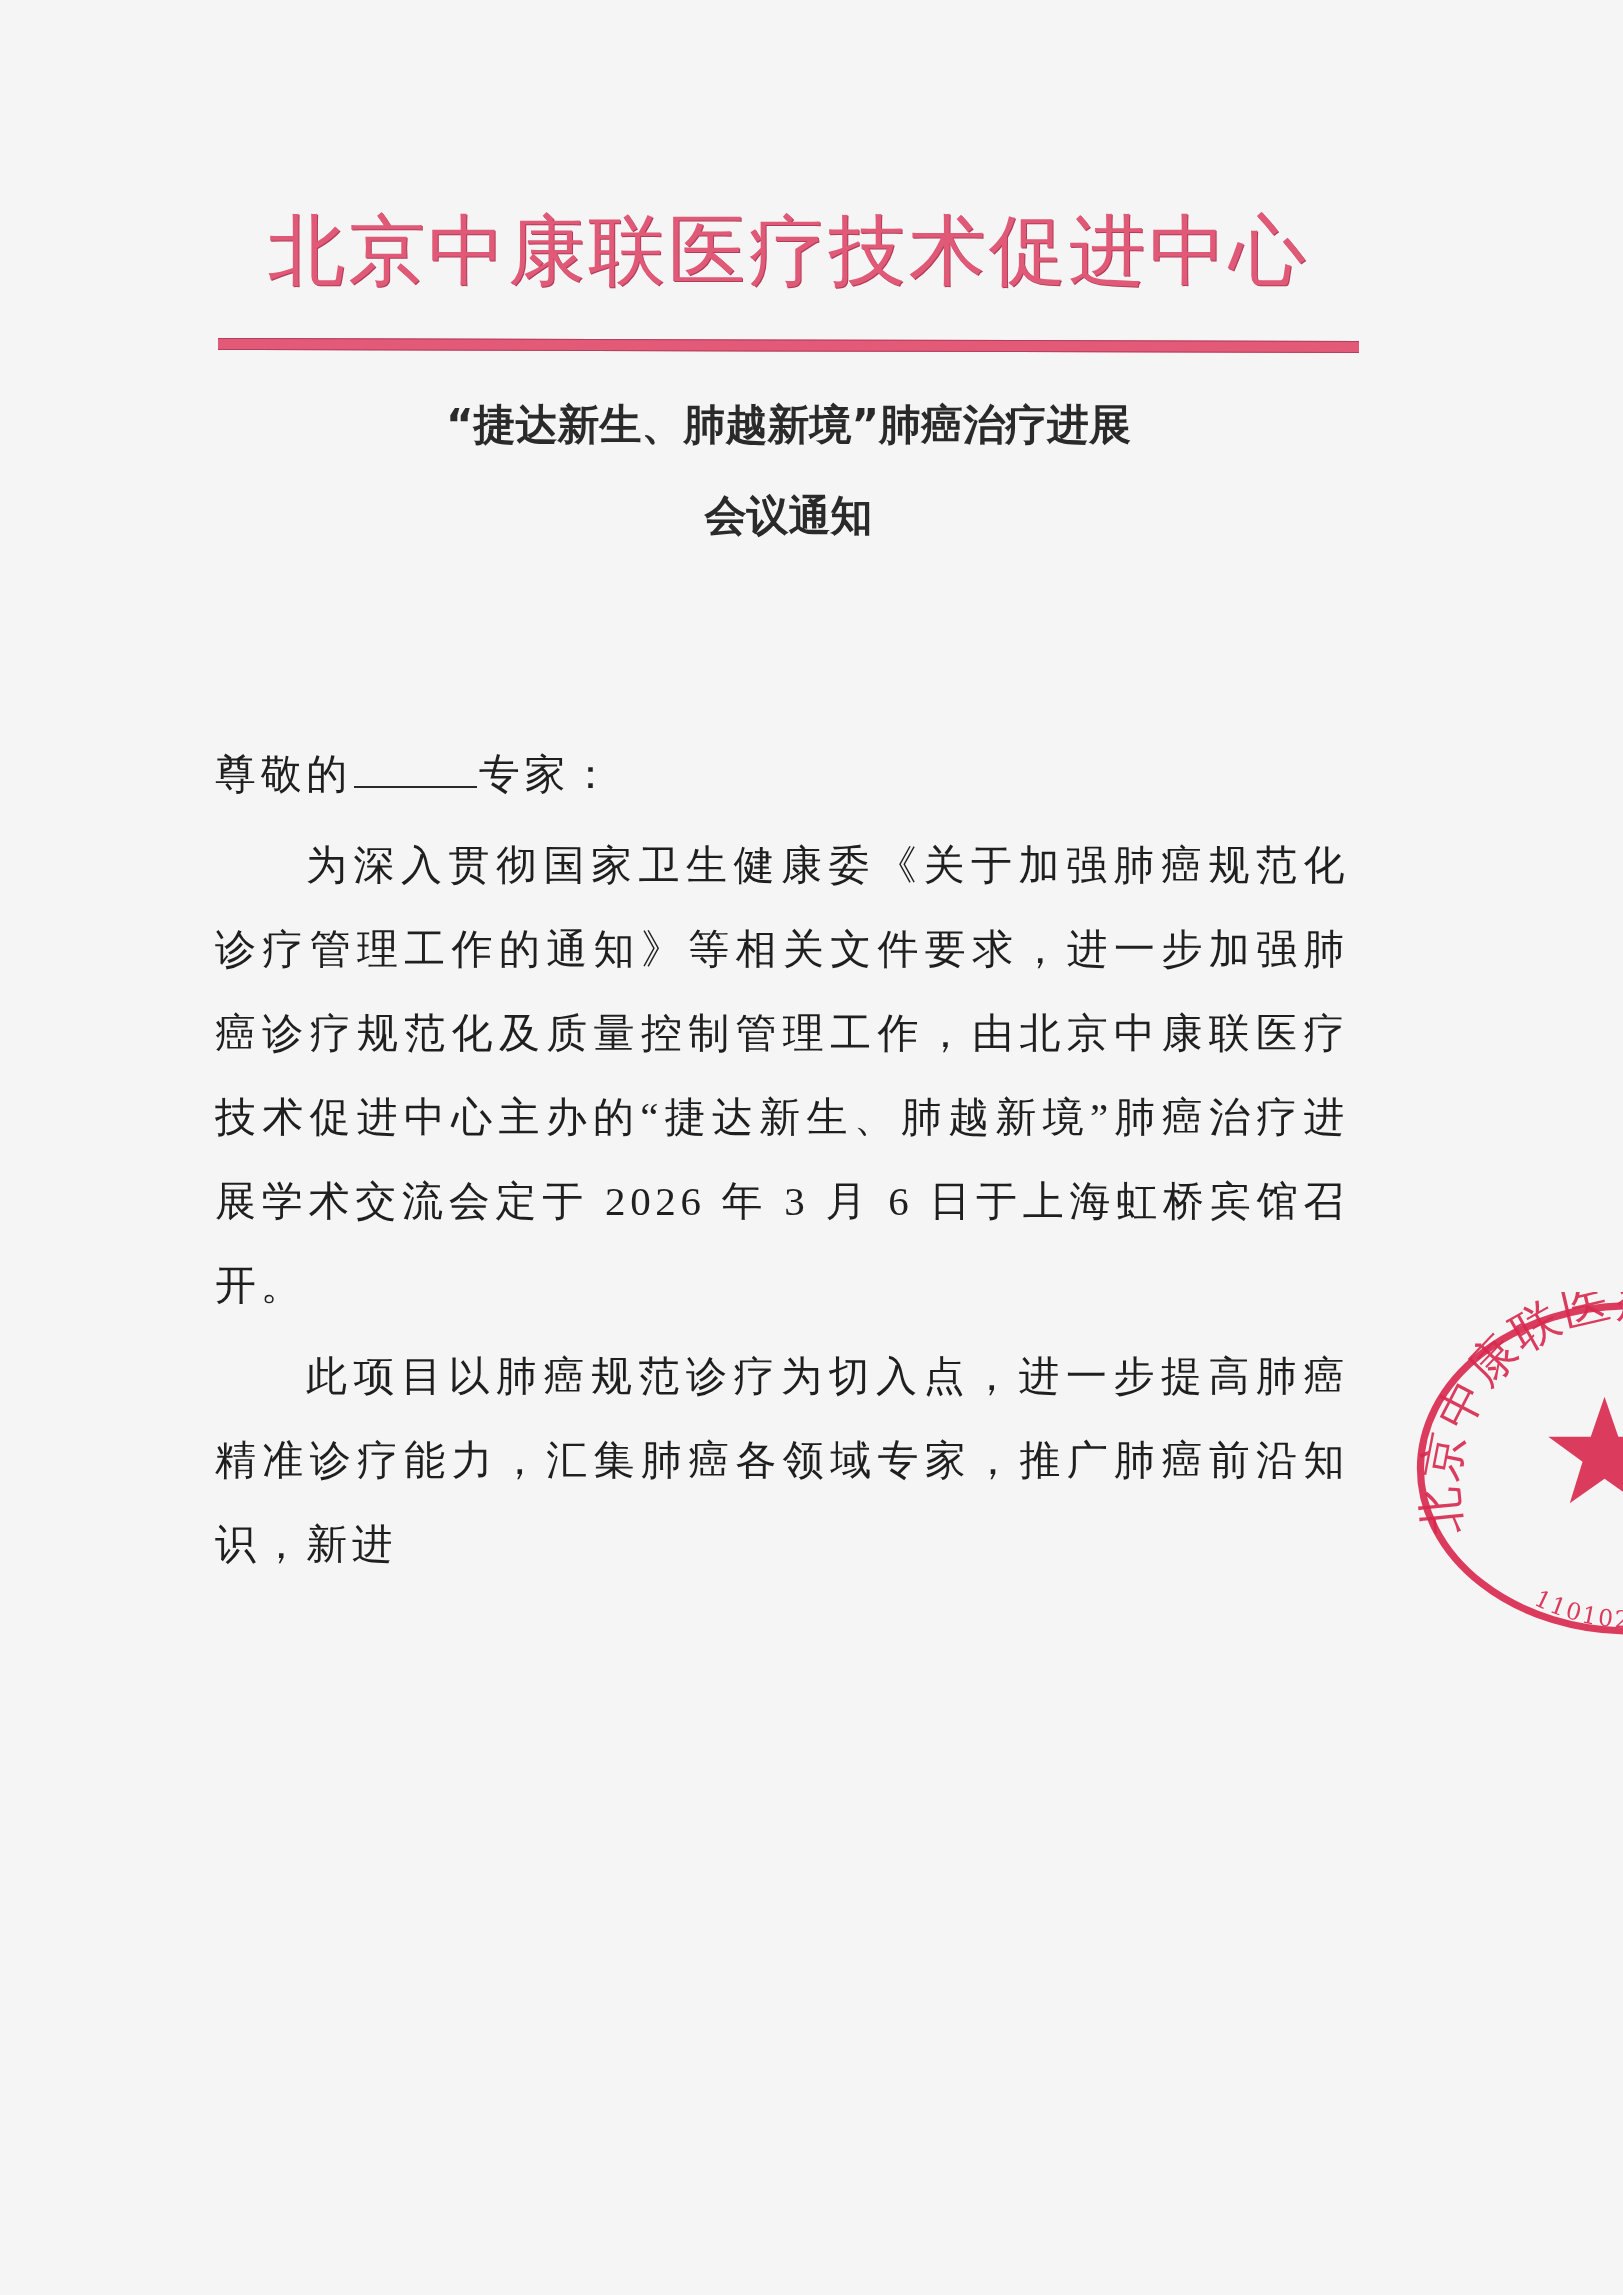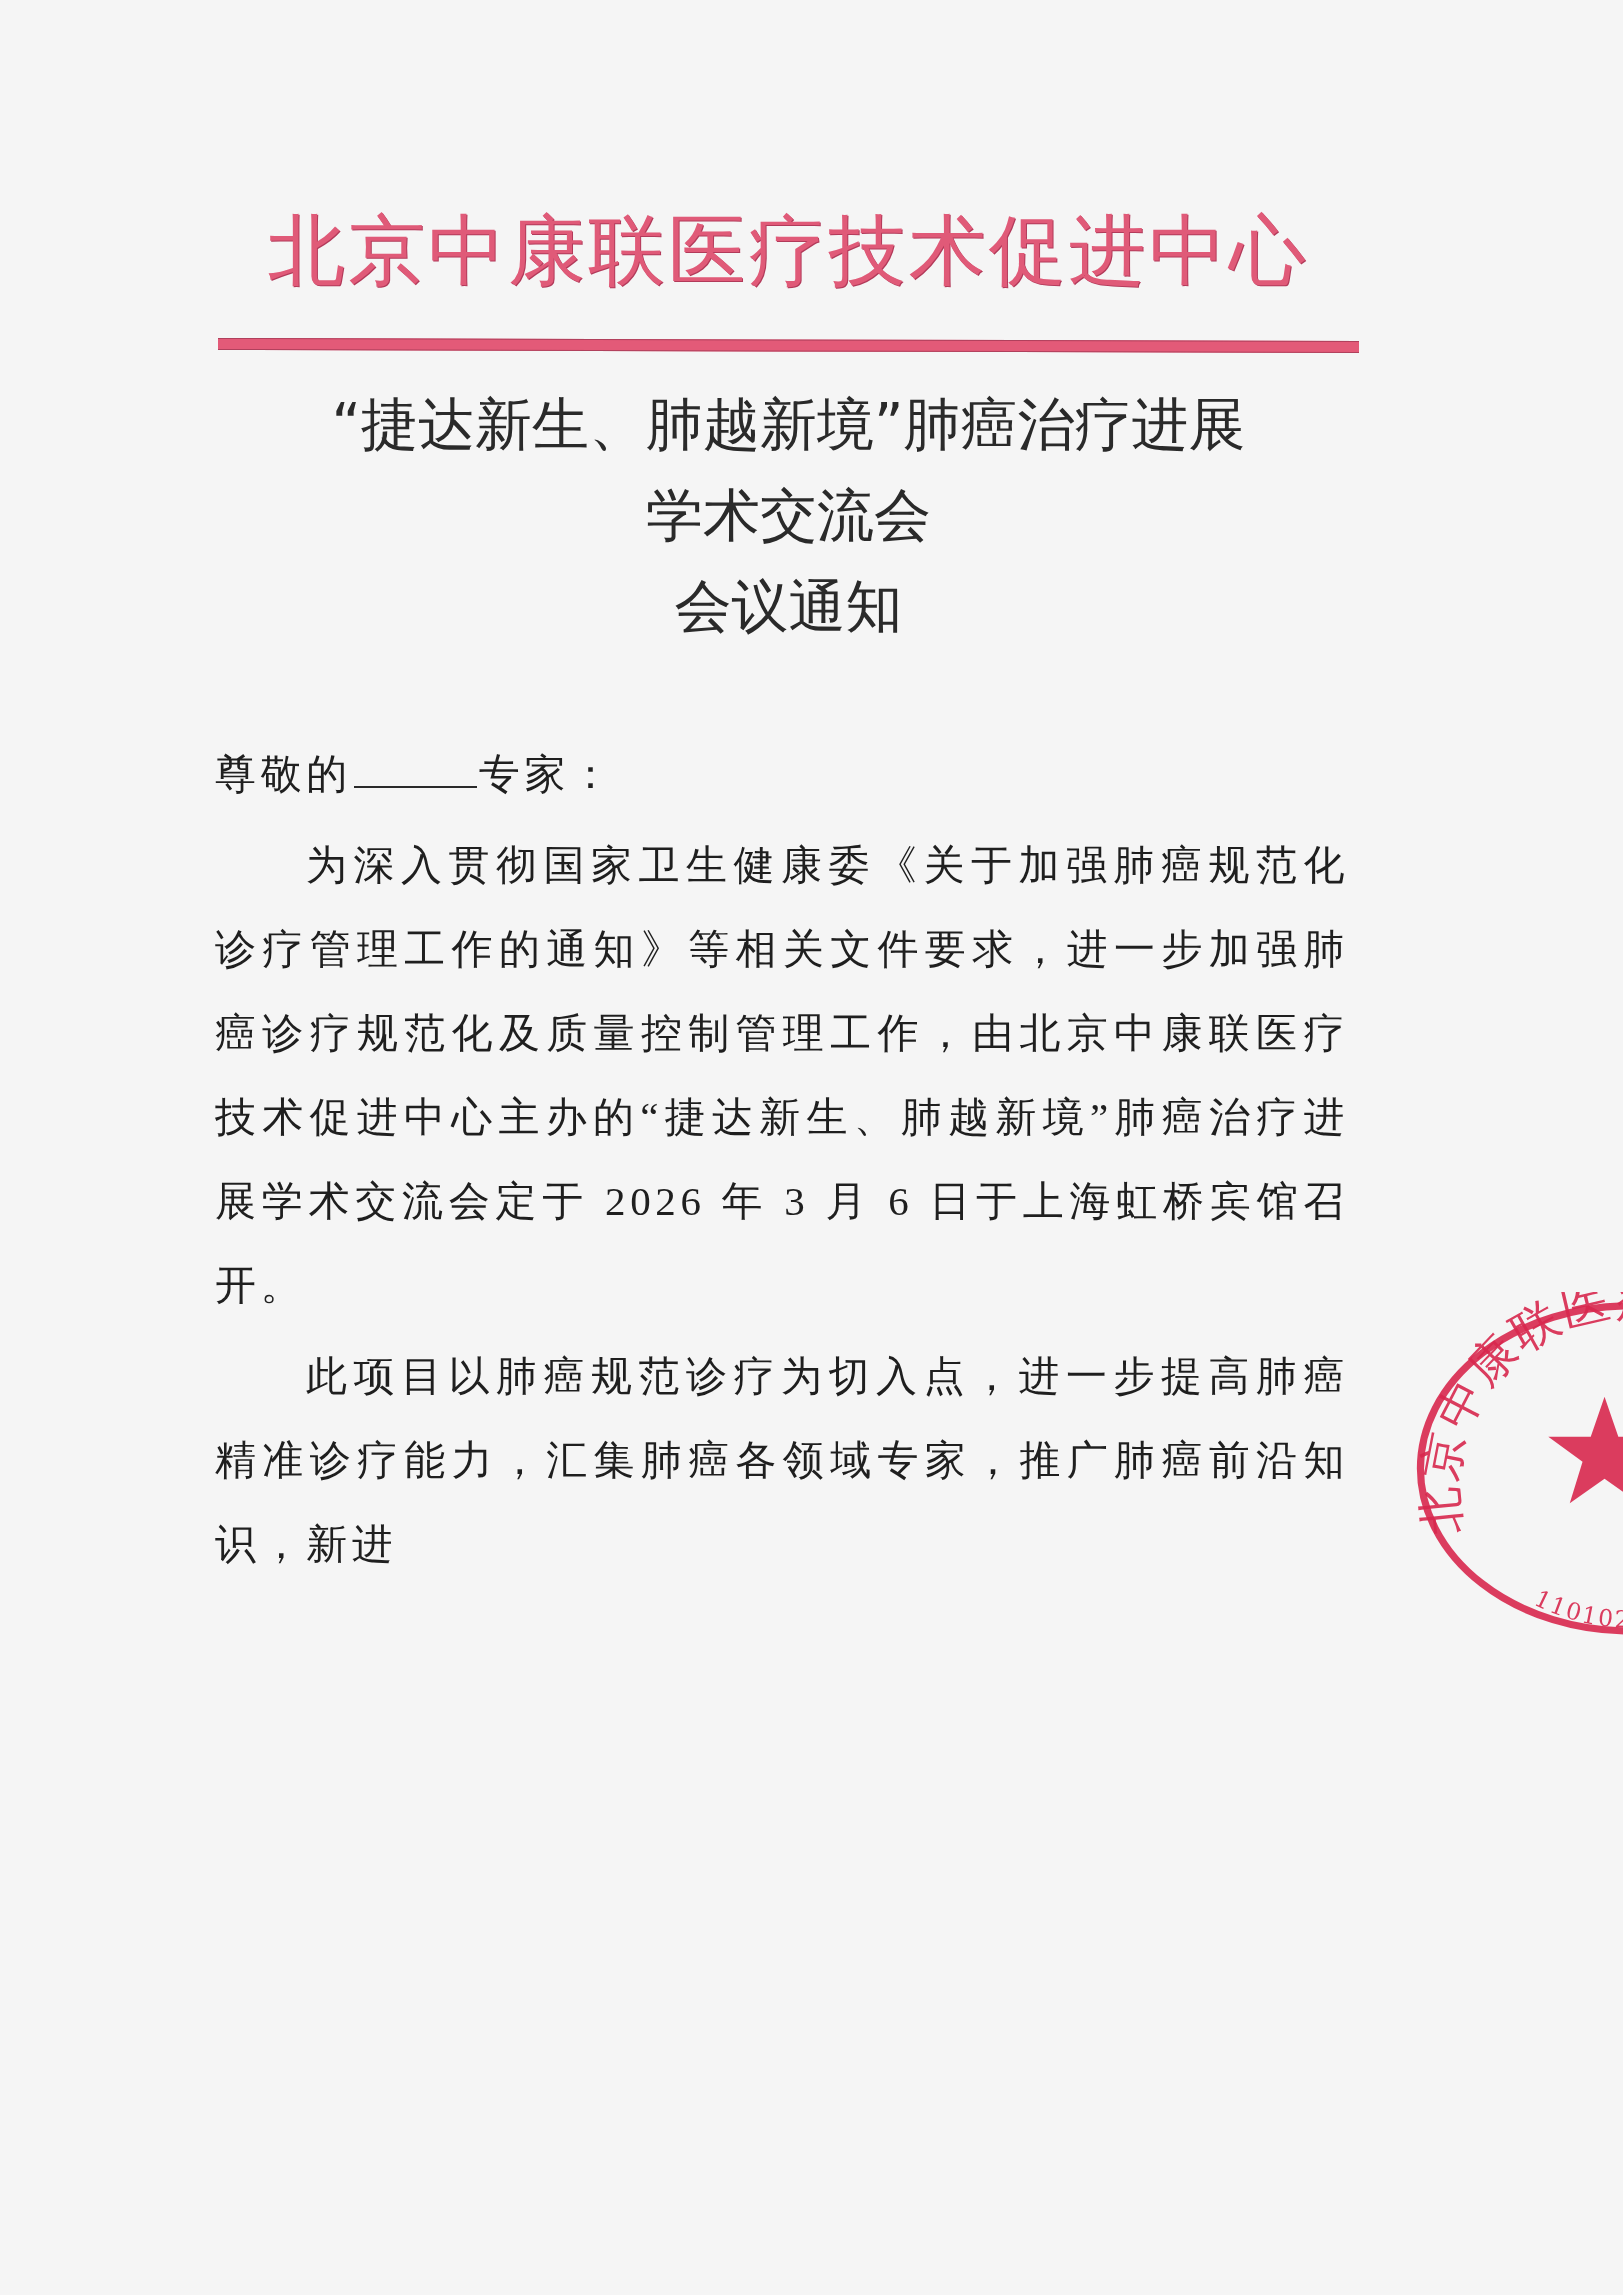--- a/index.html
+++ b/index.html
@@ -48,24 +48,24 @@
       transform: rotate(0.15deg);
       transform-origin: left center;
     }
     .title-block {
       position: absolute;
       left: 218px;
       top: 379px;
       width: 1141px;
       text-align: center;
       font-family: "DejaVu Sans", "Liberation Sans", sans-serif;
-      font-size: 57px;
+      font-size: 42px;
       line-height: 91px;
       color: #2a2a2a;
-      font-weight: normal;
+      font-weight: bold;
     }
     .title-line {
       display: block;
       white-space: nowrap;
     }
     .body-text {
       position: absolute;
       left: 215px;
       top: 732px;
       width: 1134px;
@@ -115,21 +115,20 @@
 <body>
 
 <div class="page">
 
   <div class="letterhead">北京中康联医疗技术促进中心</div>
 
   <div class="red-rule"></div>
 
   <div class="title-block">
     <span class="title-line">“捷达新生、肺越新境”肺癌治疗进展</span>
-    <span class="title-line">学术交流会</span>
     <span class="title-line">会议通知</span>
   </div>
 
   <div class="body-text">
     <span class="salutation"><span>尊敬的</span><span class="blank"></span><span>专家：</span></span>
     <span class="para para-gap">为深入贯彻国家卫生健康委《关于加强肺癌规范化诊疗管理工作的通知》等相关文件要求，进一步加强肺癌诊疗规范化及质量控制管理工作，由北京中康联医疗技术促进中心主办的“捷达新生、肺越新境”肺癌治疗进展学术交流会定于 2026 年 3 月 6 日于上海虹桥宾馆召开。</span>
     <span class="para para-gap">此项目以肺癌规范诊疗为切入点，进一步提高肺癌精准诊疗能力，汇集肺癌各领域专家，推广肺癌前沿知识，新进</span>
   </div>
 
   <div class="seal">

